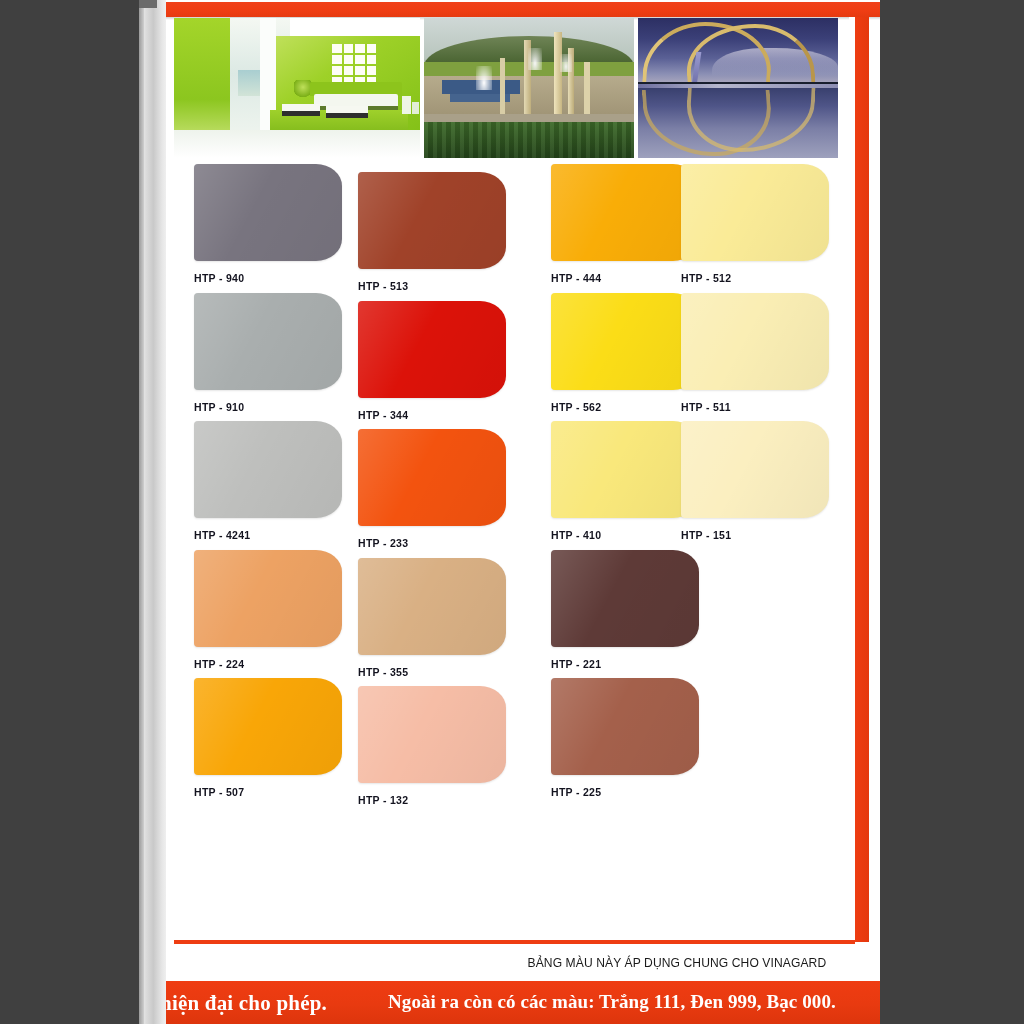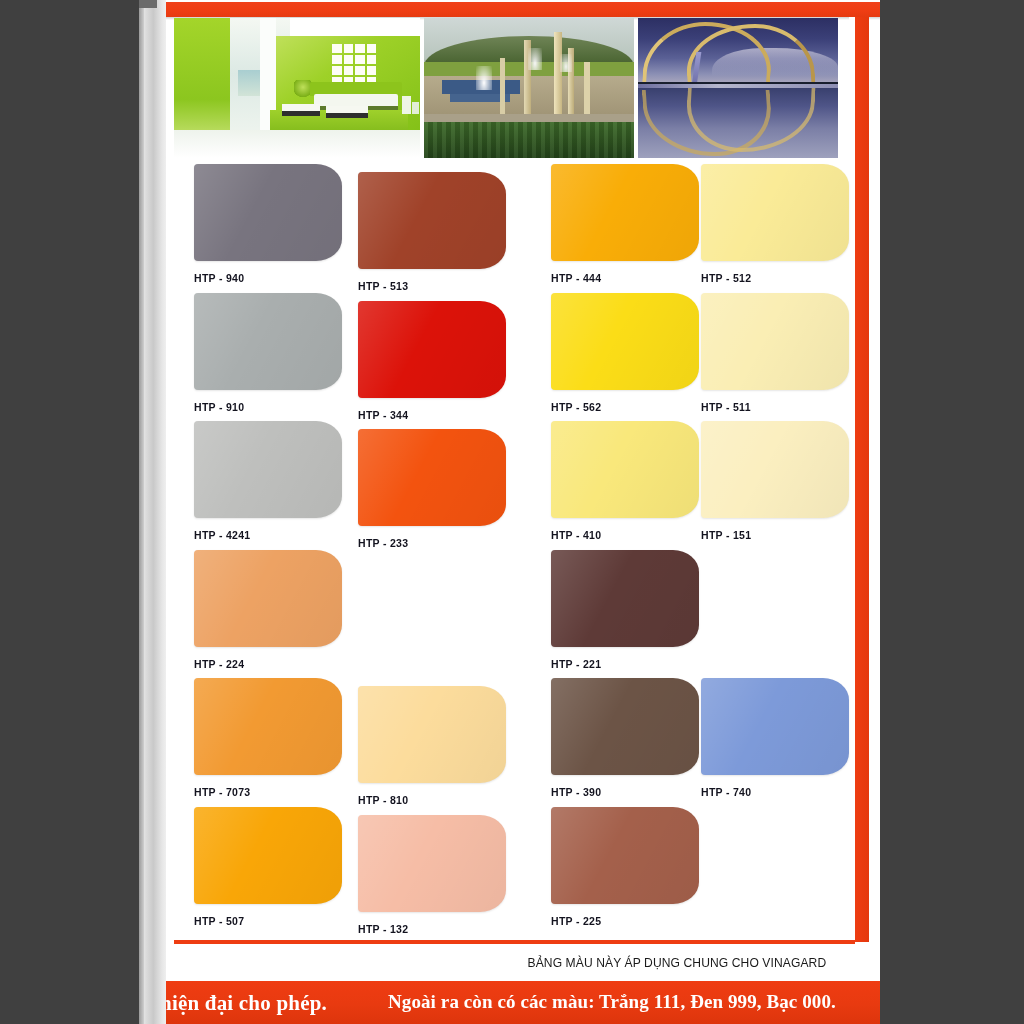--- a/index.html
+++ b/index.html
@@ -153,21 +153,21 @@
   .br-pylon{position:absolute;left:56px;top:34px;width:5px;height:34px;
     background:linear-gradient(to bottom,#9a9bd0,#6d6ea8);transform:skewX(-8deg);}
 
   
   .grid{
     position:absolute;left:8px;top:164px;width:676px;height:772px;
   }
   .srow{position:relative;height:128.5px;}
   .cell{position:absolute;top:0;width:150px;}
   .cell.c0{left:20px;} .cell.c1{left:184px;margin-top:8px;}
-  .cell.c2{left:345px;padding-left:32px;} .cell.c3{left:507px;padding-left:20px;}
+  .cell.c2{left:345px;padding-left:32px;} .cell.c3{left:487px;padding-left:20px;}
 
   .chip{
     width:148px;height:97px;
     border-radius:4px 26px 26px 4px/4px 22px 22px 4px;
     box-shadow:0 1px 2px rgba(0,0,0,.10);
     position:relative;overflow:hidden;
   }
   .chip:after{
     content:"";position:absolute;inset:0;
     background:linear-gradient(118deg,rgba(255,255,255,.16) 0%,rgba(255,255,255,0) 42%,rgba(0,0,0,.045) 100%);
@@ -352,44 +352,30 @@
           <div class="chip" style="background:#fbefc0;"></div>
           <div class="chip-label">HTP - 151</div>
         </div>
       </div>
 
       <div class="srow">
         <div class="cell c0">
           <div class="chip" style="background:#eda263;"></div>
           <div class="chip-label">HTP - 224</div>
         </div>
+        <div class="cell c1">
+          <div class="chip" style="background:#d9b084;"></div>
+          <div class="chip-label">HTP - 355</div>
+        </div>
         <div class="cell c2">
           <div class="chip" style="background:#5e3a37;"></div>
           <div class="chip-label">HTP - 221</div>
         </div>
       </div>
 
-      <div class="srow">
-        <div class="cell c0">
-          <div class="chip" style="background:#f29a32;"></div>
-          <div class="chip-label">HTP - 7073</div>
-        </div>
-        <div class="cell c1">
-          <div class="chip" style="background:#fcdc9c;"></div>
-          <div class="chip-label">HTP - 810</div>
-        </div>
-        <div class="cell c2">
-          <div class="chip" style="background:#6c5446;"></div>
-          <div class="chip-label">HTP - 390</div>
-        </div>
-        <div class="cell c3">
-          <div class="chip" style="background:#7d9ad9;"></div>
-          <div class="chip-label">HTP - 740</div>
-        </div>
-      </div>
 
       <div class="srow">
         <div class="cell c0">
           <div class="chip" style="background:#f9a607;"></div>
           <div class="chip-label">HTP - 507</div>
         </div>
         <div class="cell c1">
           <div class="chip" style="background:#f6bda6;"></div>
           <div class="chip-label">HTP - 132</div>
         </div>

